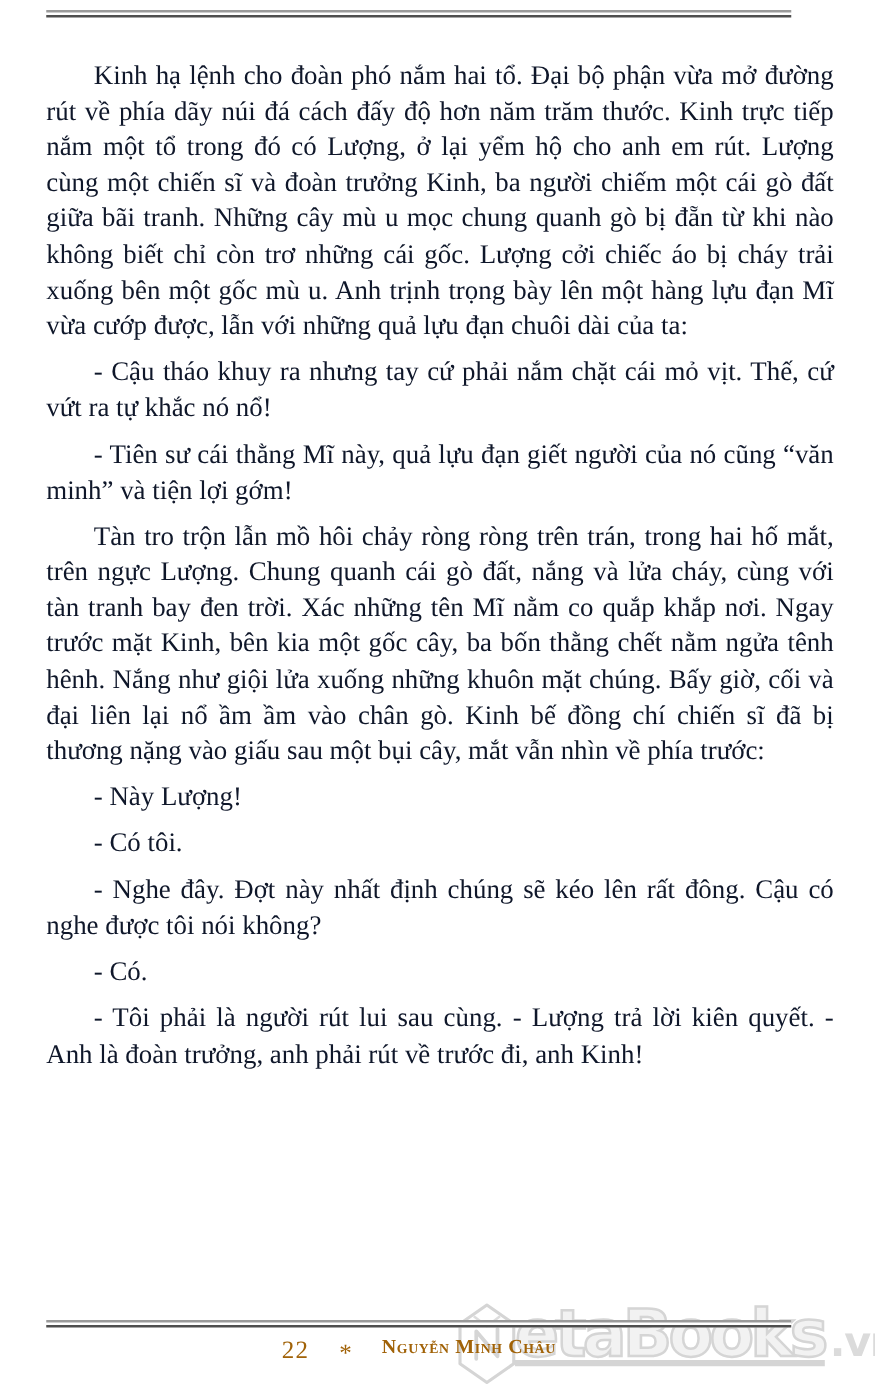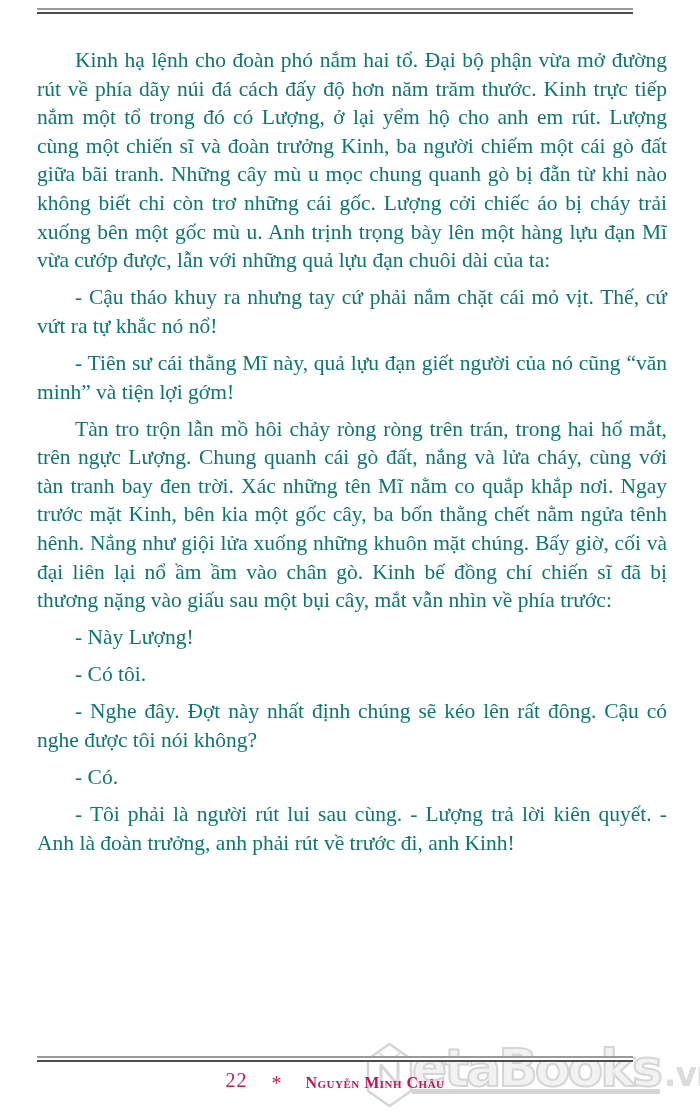--- a/index.html
+++ b/index.html
@@ -21,40 +21,40 @@
     background: #ffffff;
   }
   .rule-top { top: 8px; z-index: 2; }
   .rule-bottom { top: 1056px; z-index: 2; }
 
   
   .body-text {
     position: absolute;
     top: 46px; left: 37px; width: 630px;
     z-index: 3;
-    color: #0f766e;
+    color: #0f172a;
     font-size: 21.5px;
     line-height: 28.6px;
     text-align: justify;
   }
   .body-text p {
     margin: 0 0 8.5px 0;
     text-indent: 38px;
   }
 
   
   .footer {
     position: absolute;
     top: 1069px; left: 37px; width: 596px;
     z-index: 3;
     display: flex;
     justify-content: center;
-    align-items: flex-end;
+    align-items: flex-start;
     gap: 24px;
-    color: #be185d;
+    color: #a16207;
   }
   .footer .num { font-size: 20px; letter-spacing: 1px; }
   .footer .star { font-size: 20px; position: relative; top: 3px; }
   .footer .author {
     font-variant: small-caps;
     font-size: 16px;
     letter-spacing: 0.5px;
     font-weight: bold;
   }
 

